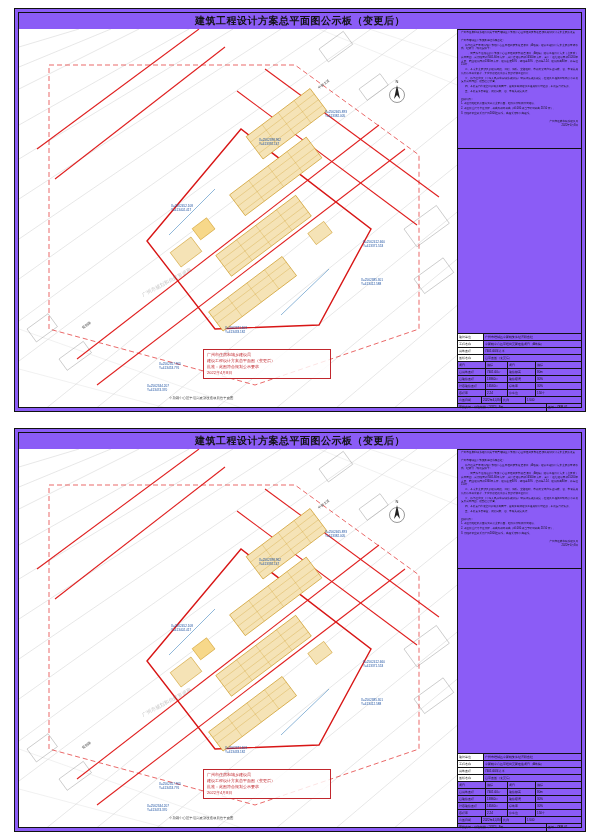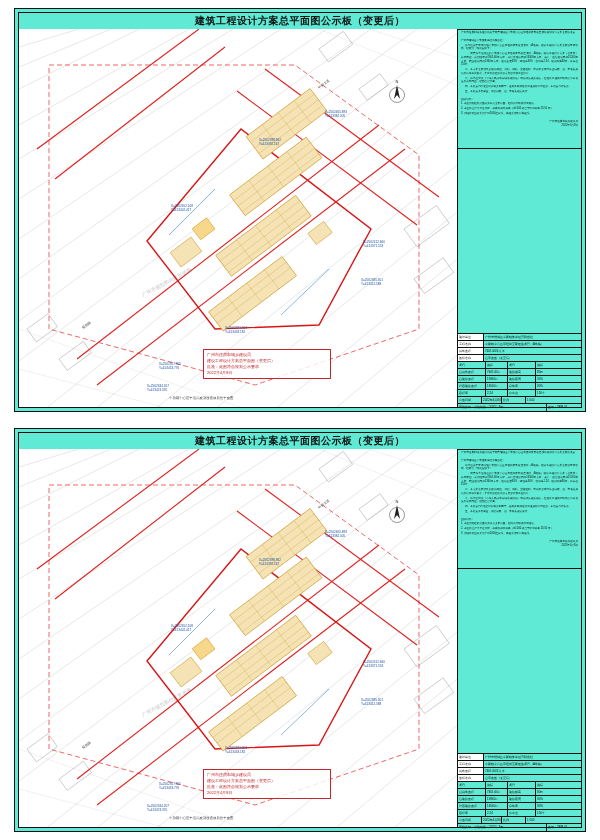--- a/index.html
+++ b/index.html
@@ -15,21 +15,21 @@
     width:600px;height:420px;
     box-sizing:border-box;
     background:#fff;
   }
   .sheet{
     position:absolute;
     left:14px;top:8px;
     width:572px;height:404px;
     border:1px solid #111;
     box-sizing:border-box;
-    background:#5eead4;
+    background:#8b5cf6;
   }
   .sheet-inner{
     position:absolute;
     left:3px;top:3px;right:3px;bottom:3px;
     border:1px solid #111;
     box-sizing:border-box;
   }
   .title-bar{
     position:absolute;
     left:0;right:0;top:0;

